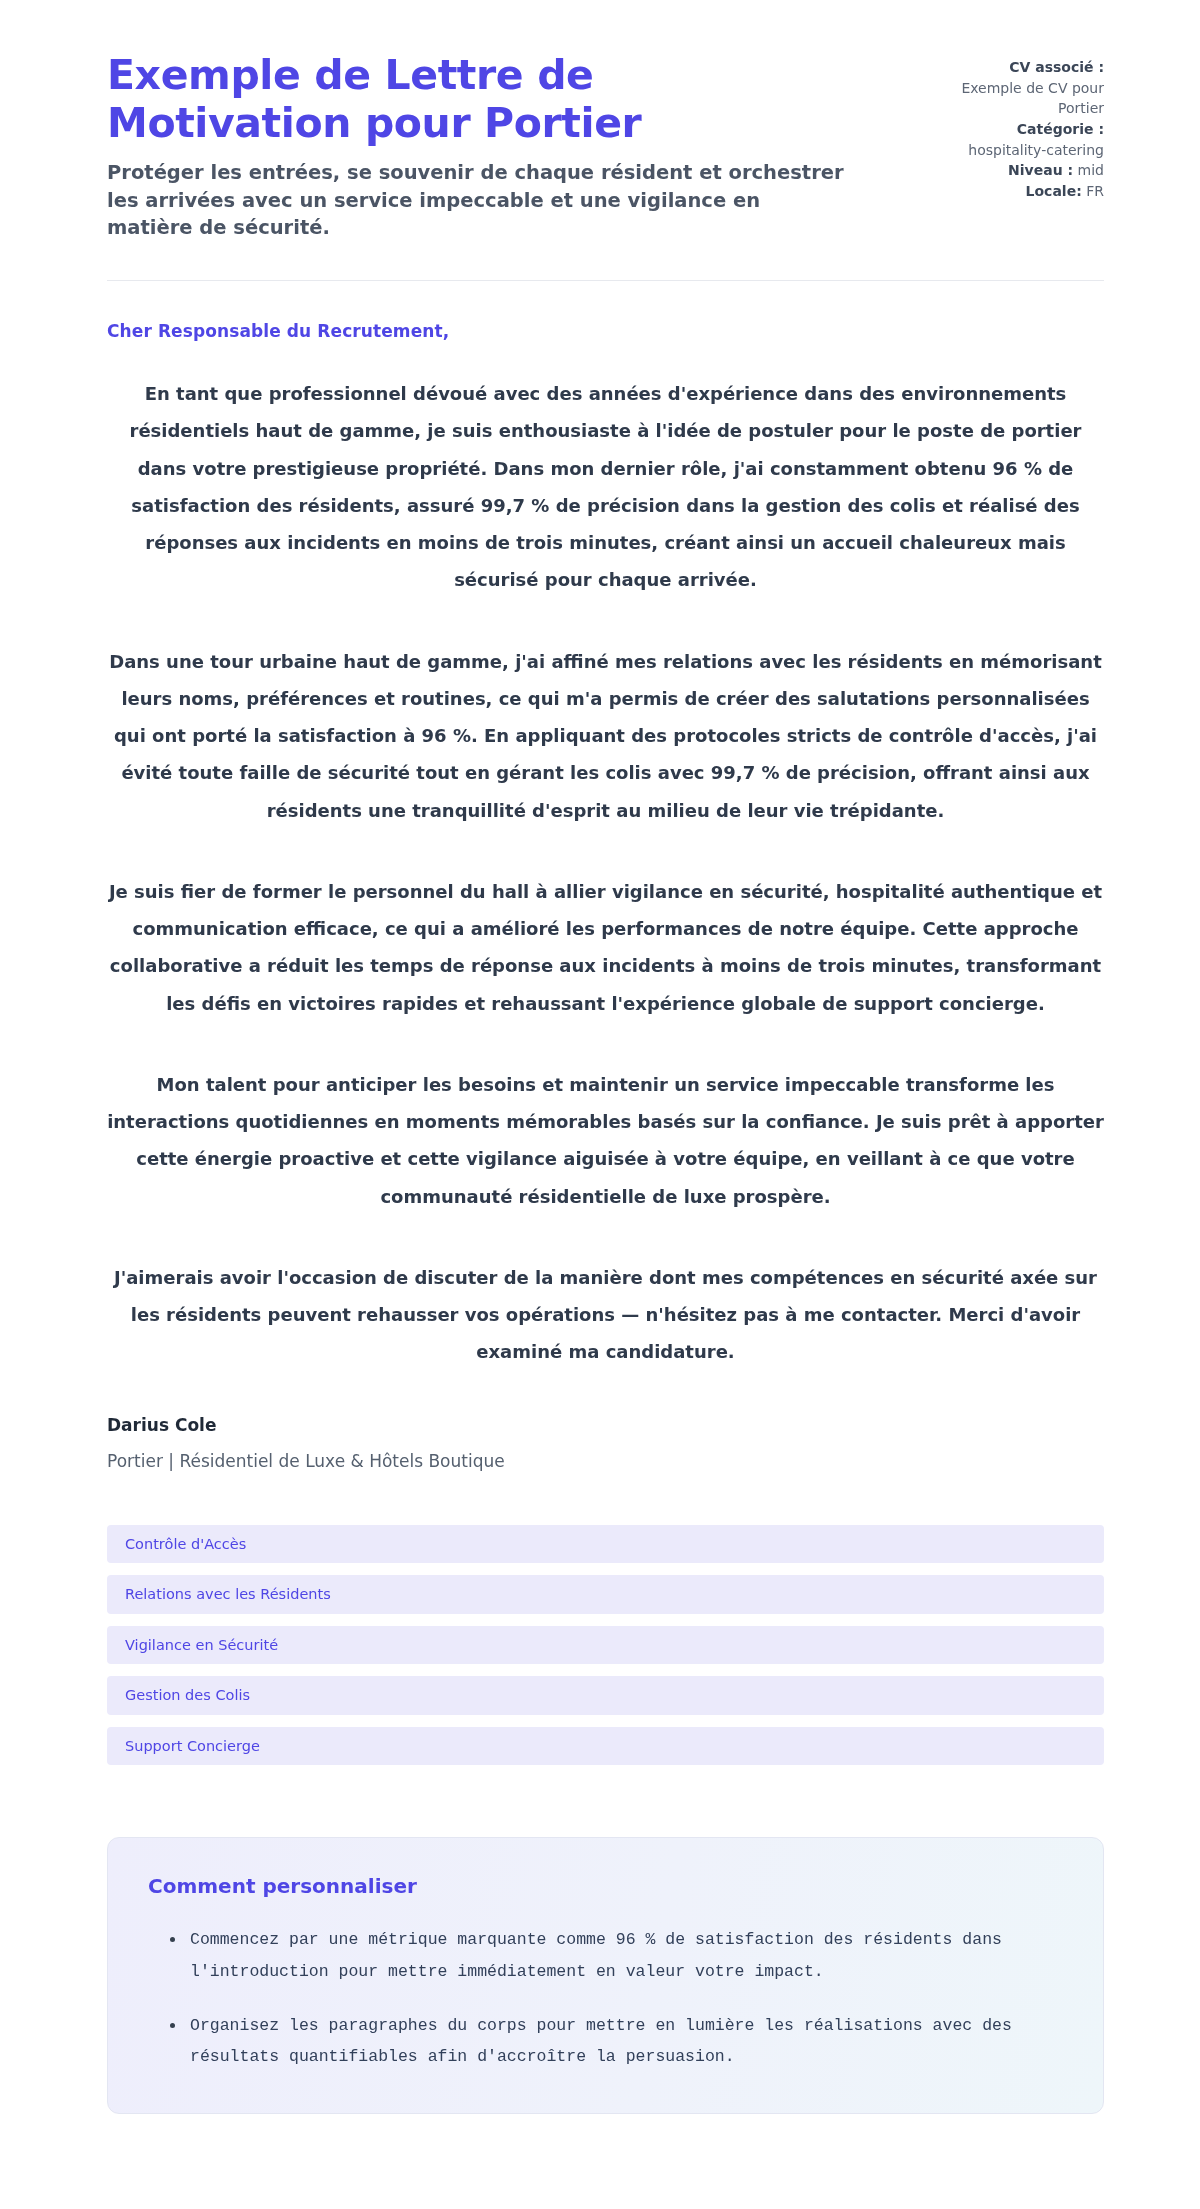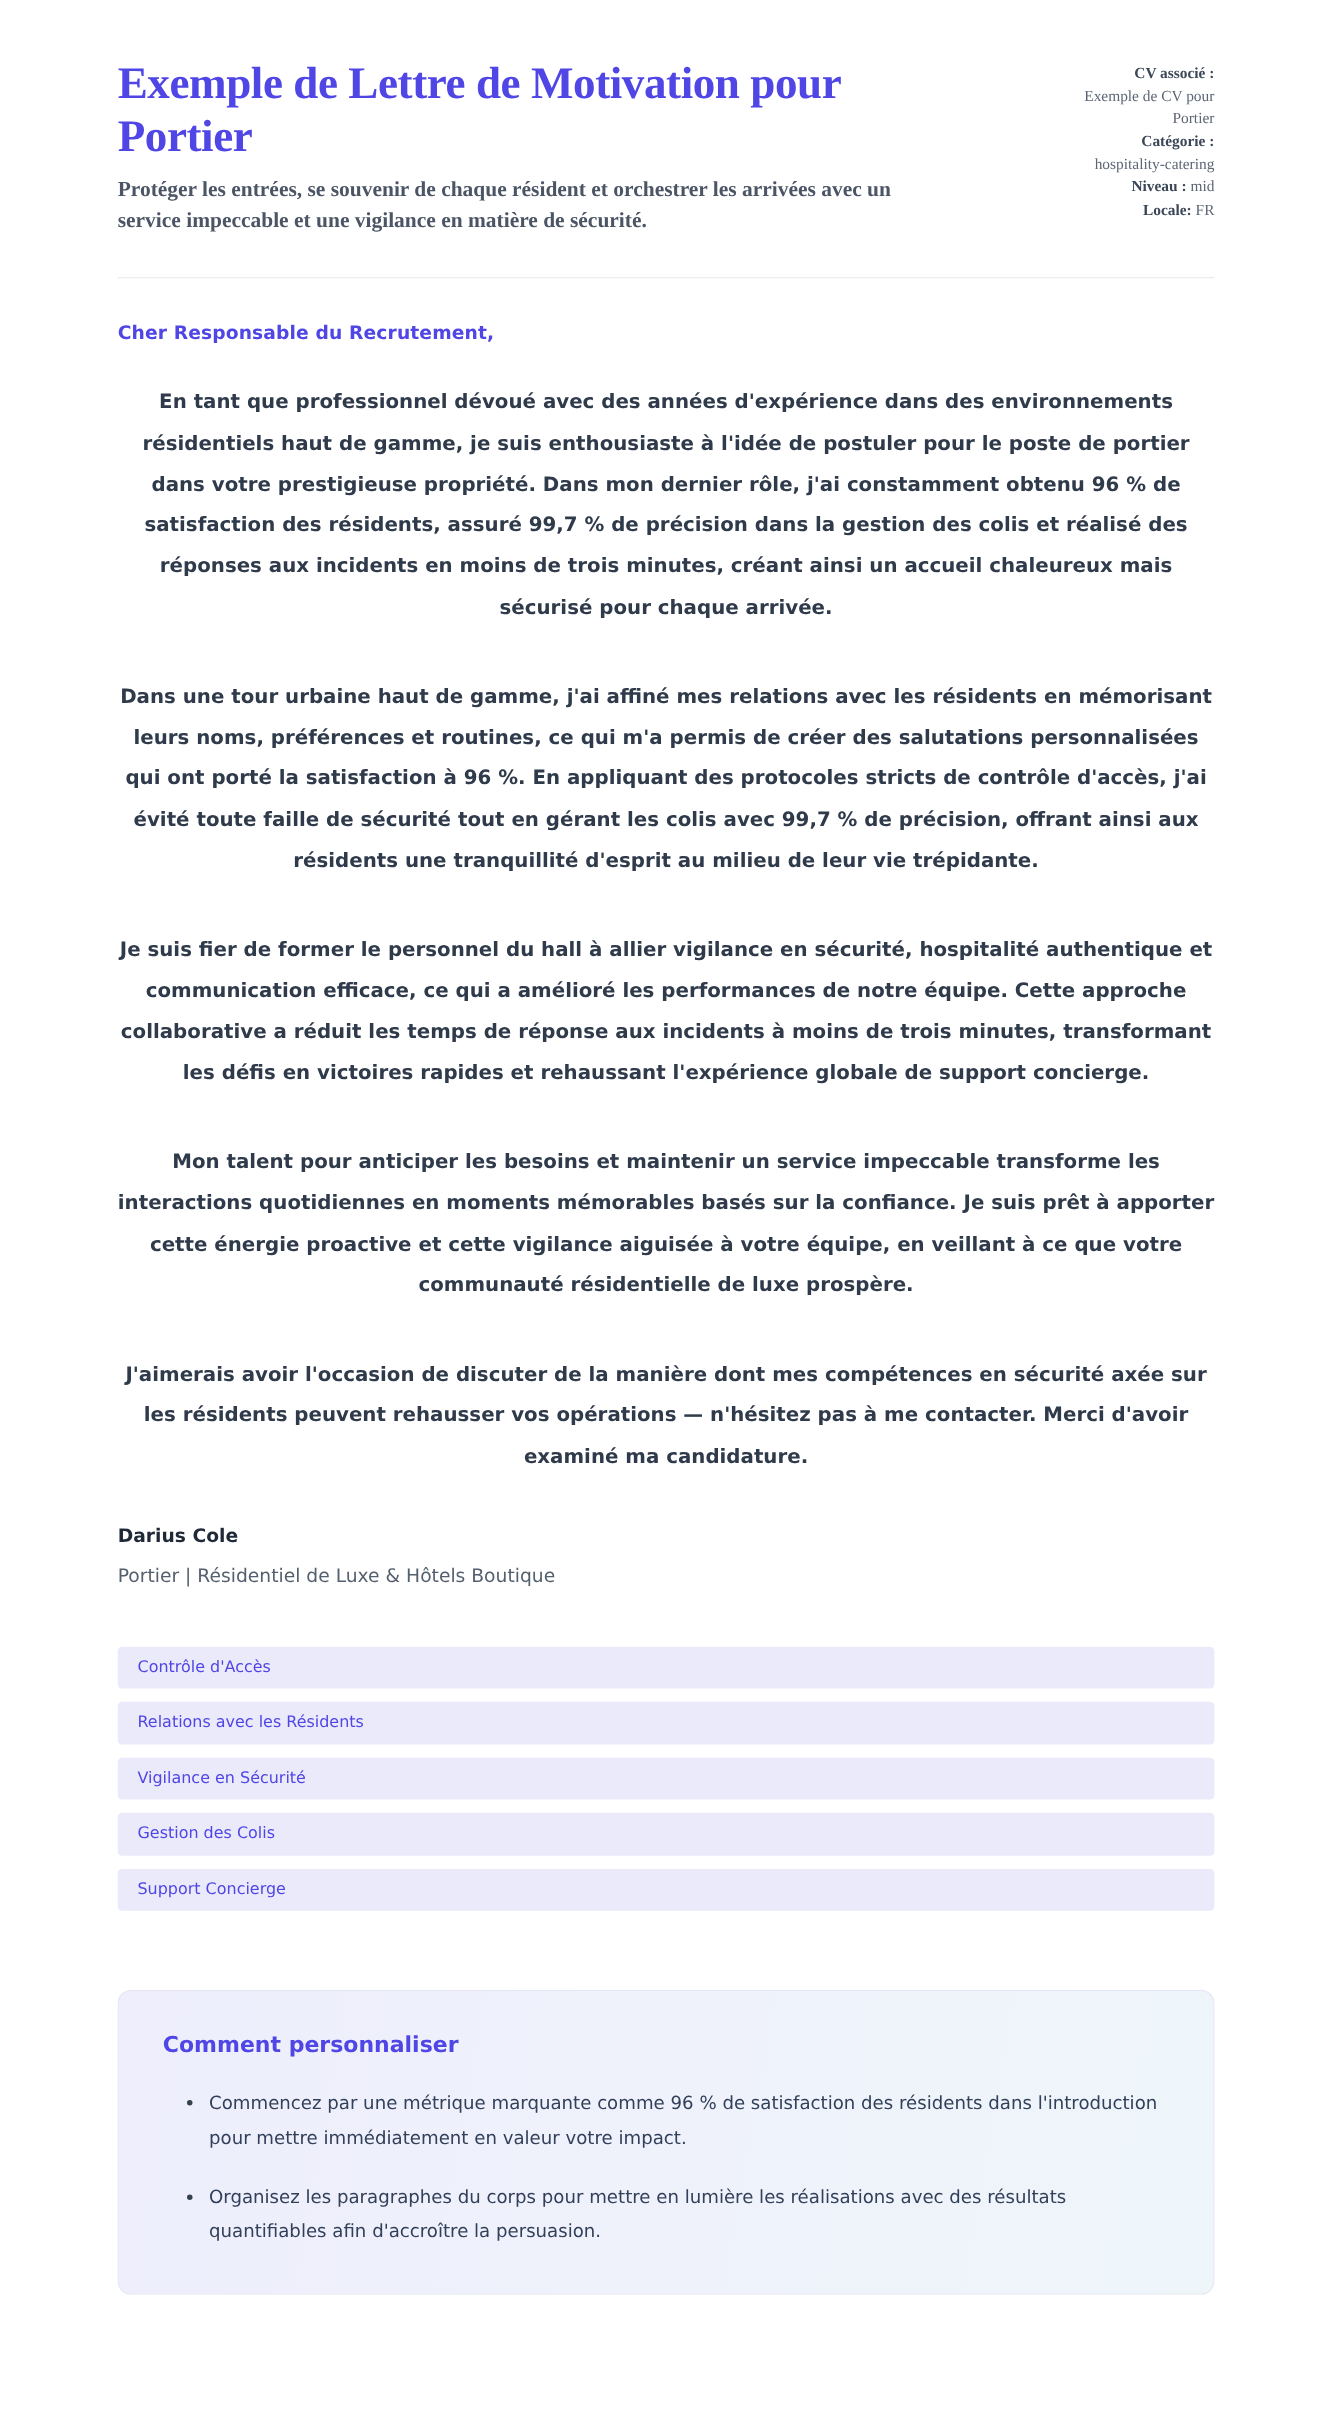--- a/index.html
+++ b/index.html
@@ -23,21 +23,20 @@
     background: #ffffff;
   }
 
   
   .header {
     display: flex;
     align-items: flex-start;
     justify-content: space-between;
     gap: 40px;
     padding-top: 8px;
-    font-family: Liberation Serif, serif;
   }
   .header-left { flex: 1 1 auto; max-width: 820px; }
   .doc-title {
     margin: 0;
     font-size: 41px;
     line-height: 1.16;
     font-weight: 700;
     letter-spacing: -0.4px;
     color: #4f46e5;
     max-width: 700px;
@@ -148,20 +147,21 @@
     padding: 0 0 0 22px;
     list-style: none;
   }
   .callout-list li {
     position: relative;
     font-size: 16.5px;
     line-height: 1.92;
     color: #32405a;
     margin-bottom: 22px;
     padding-left: 20px;
+    font-family: Liberation Mono, monospace;
   }
   .callout-list li:last-child { margin-bottom: 0; }
   .callout-list li::before {
     content: "";
     position: absolute;
     left: 0;
     top: 13px;
     width: 5px;
     height: 5px;
     border-radius: 50%;

